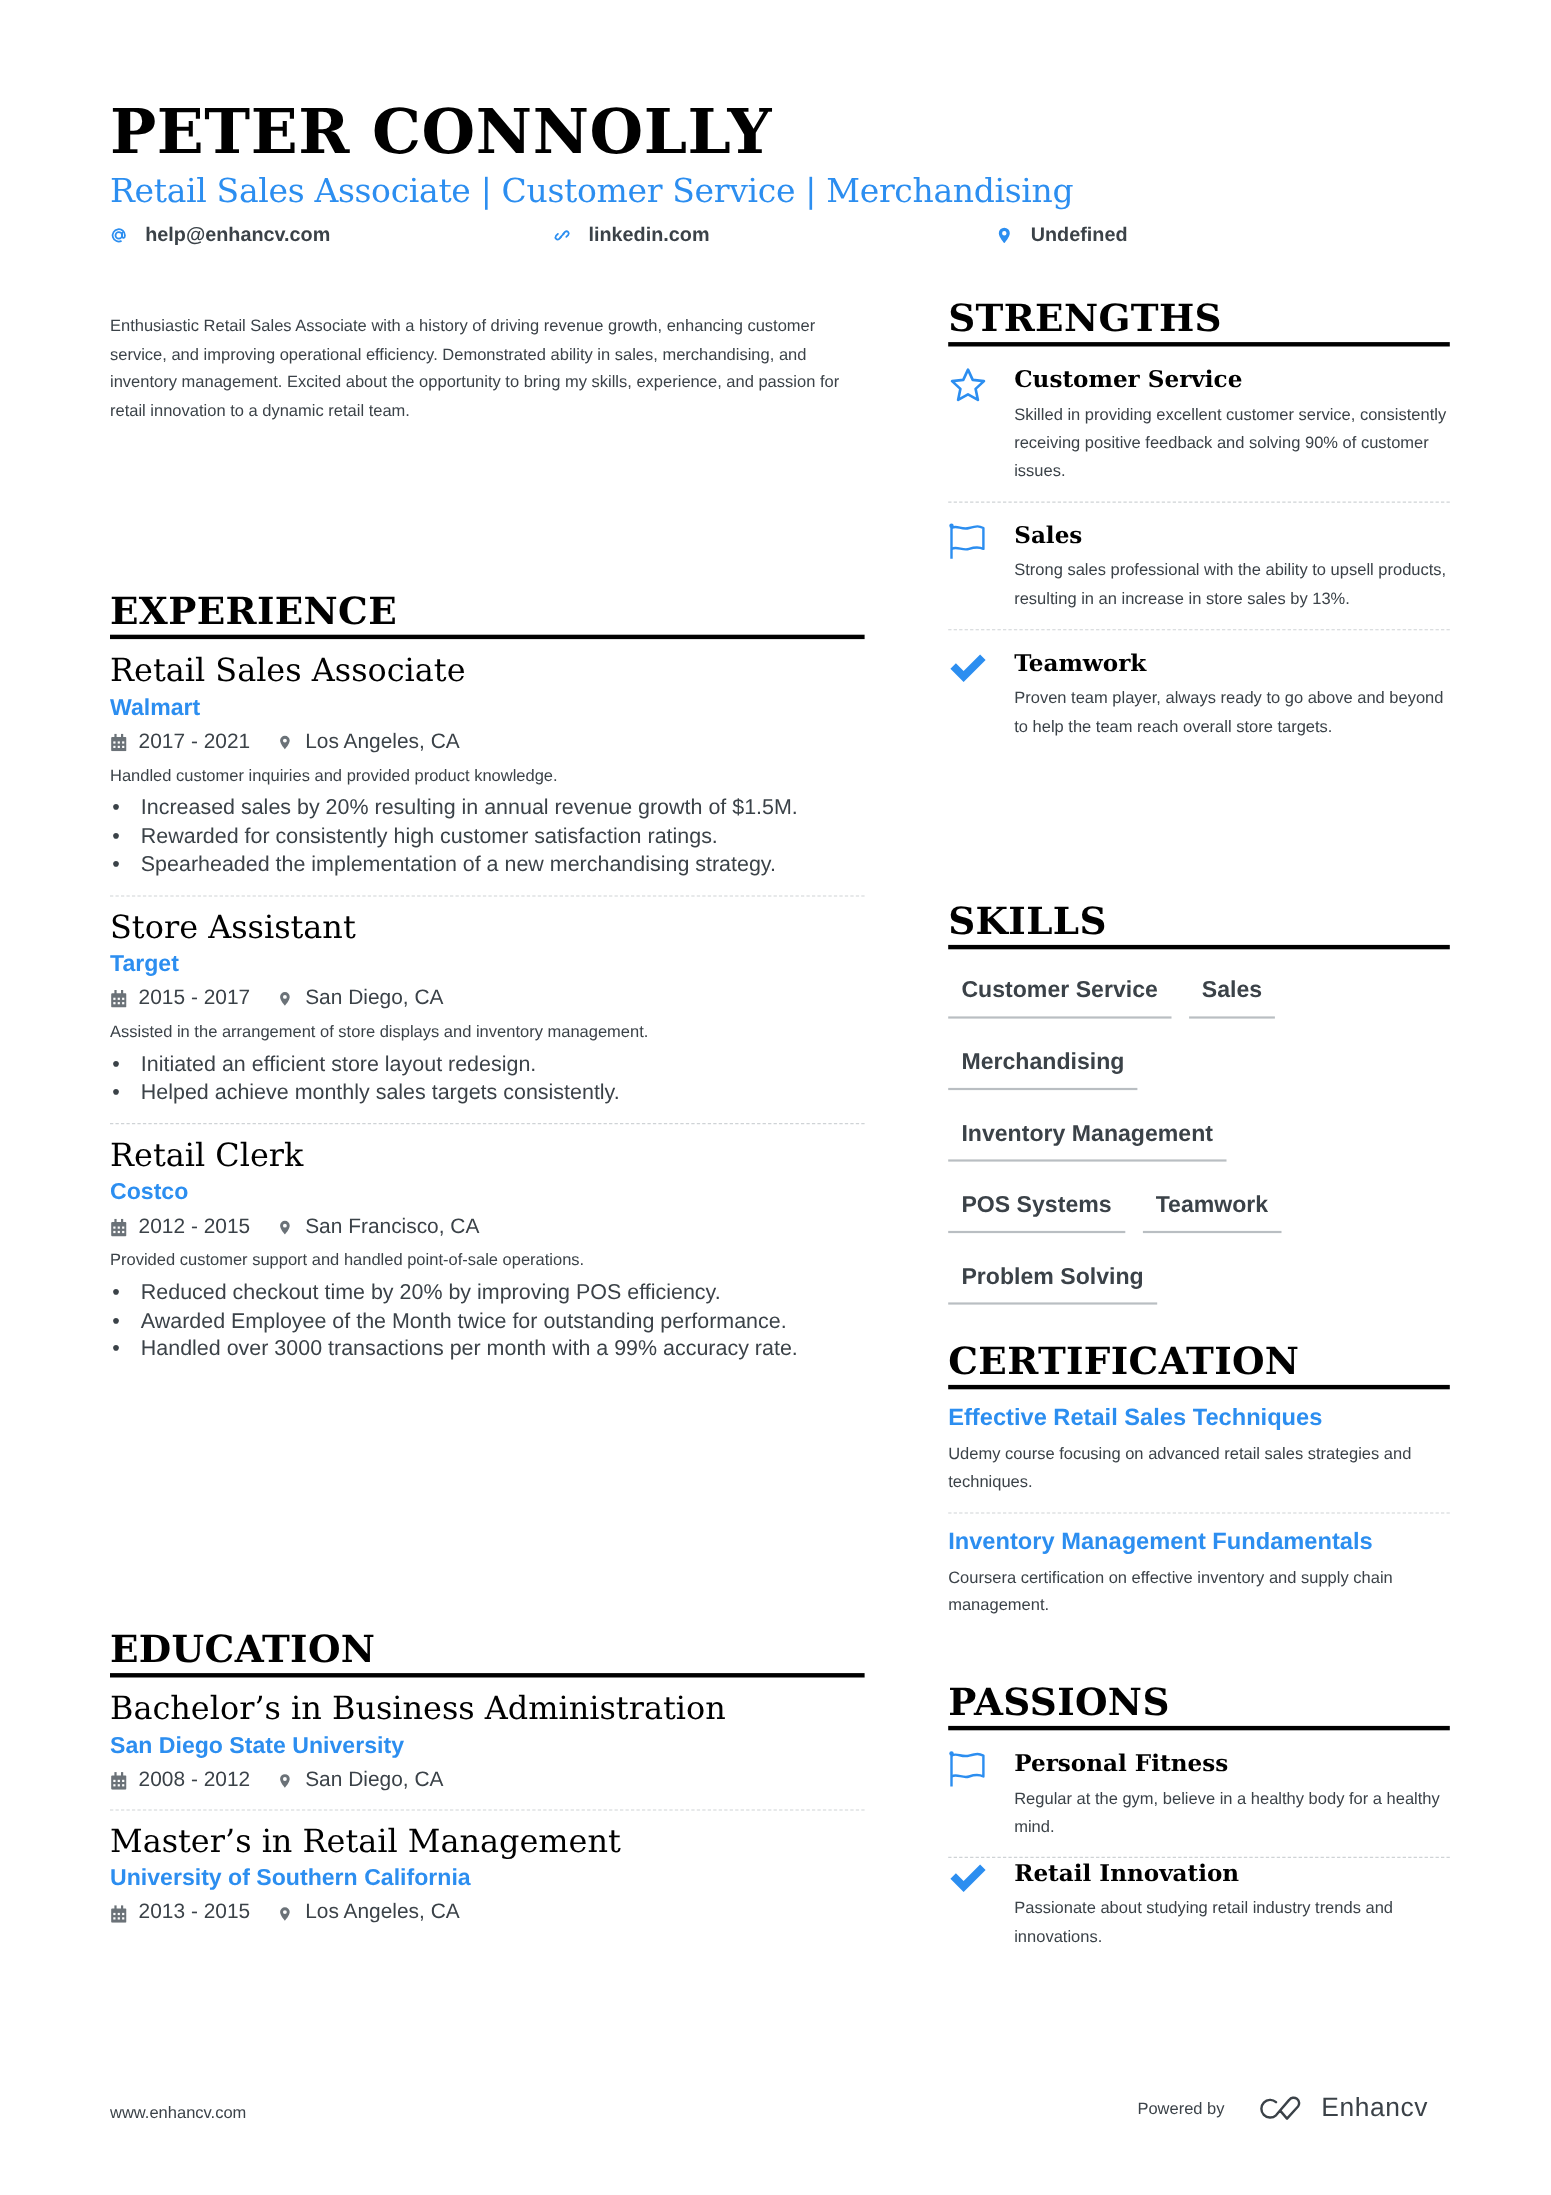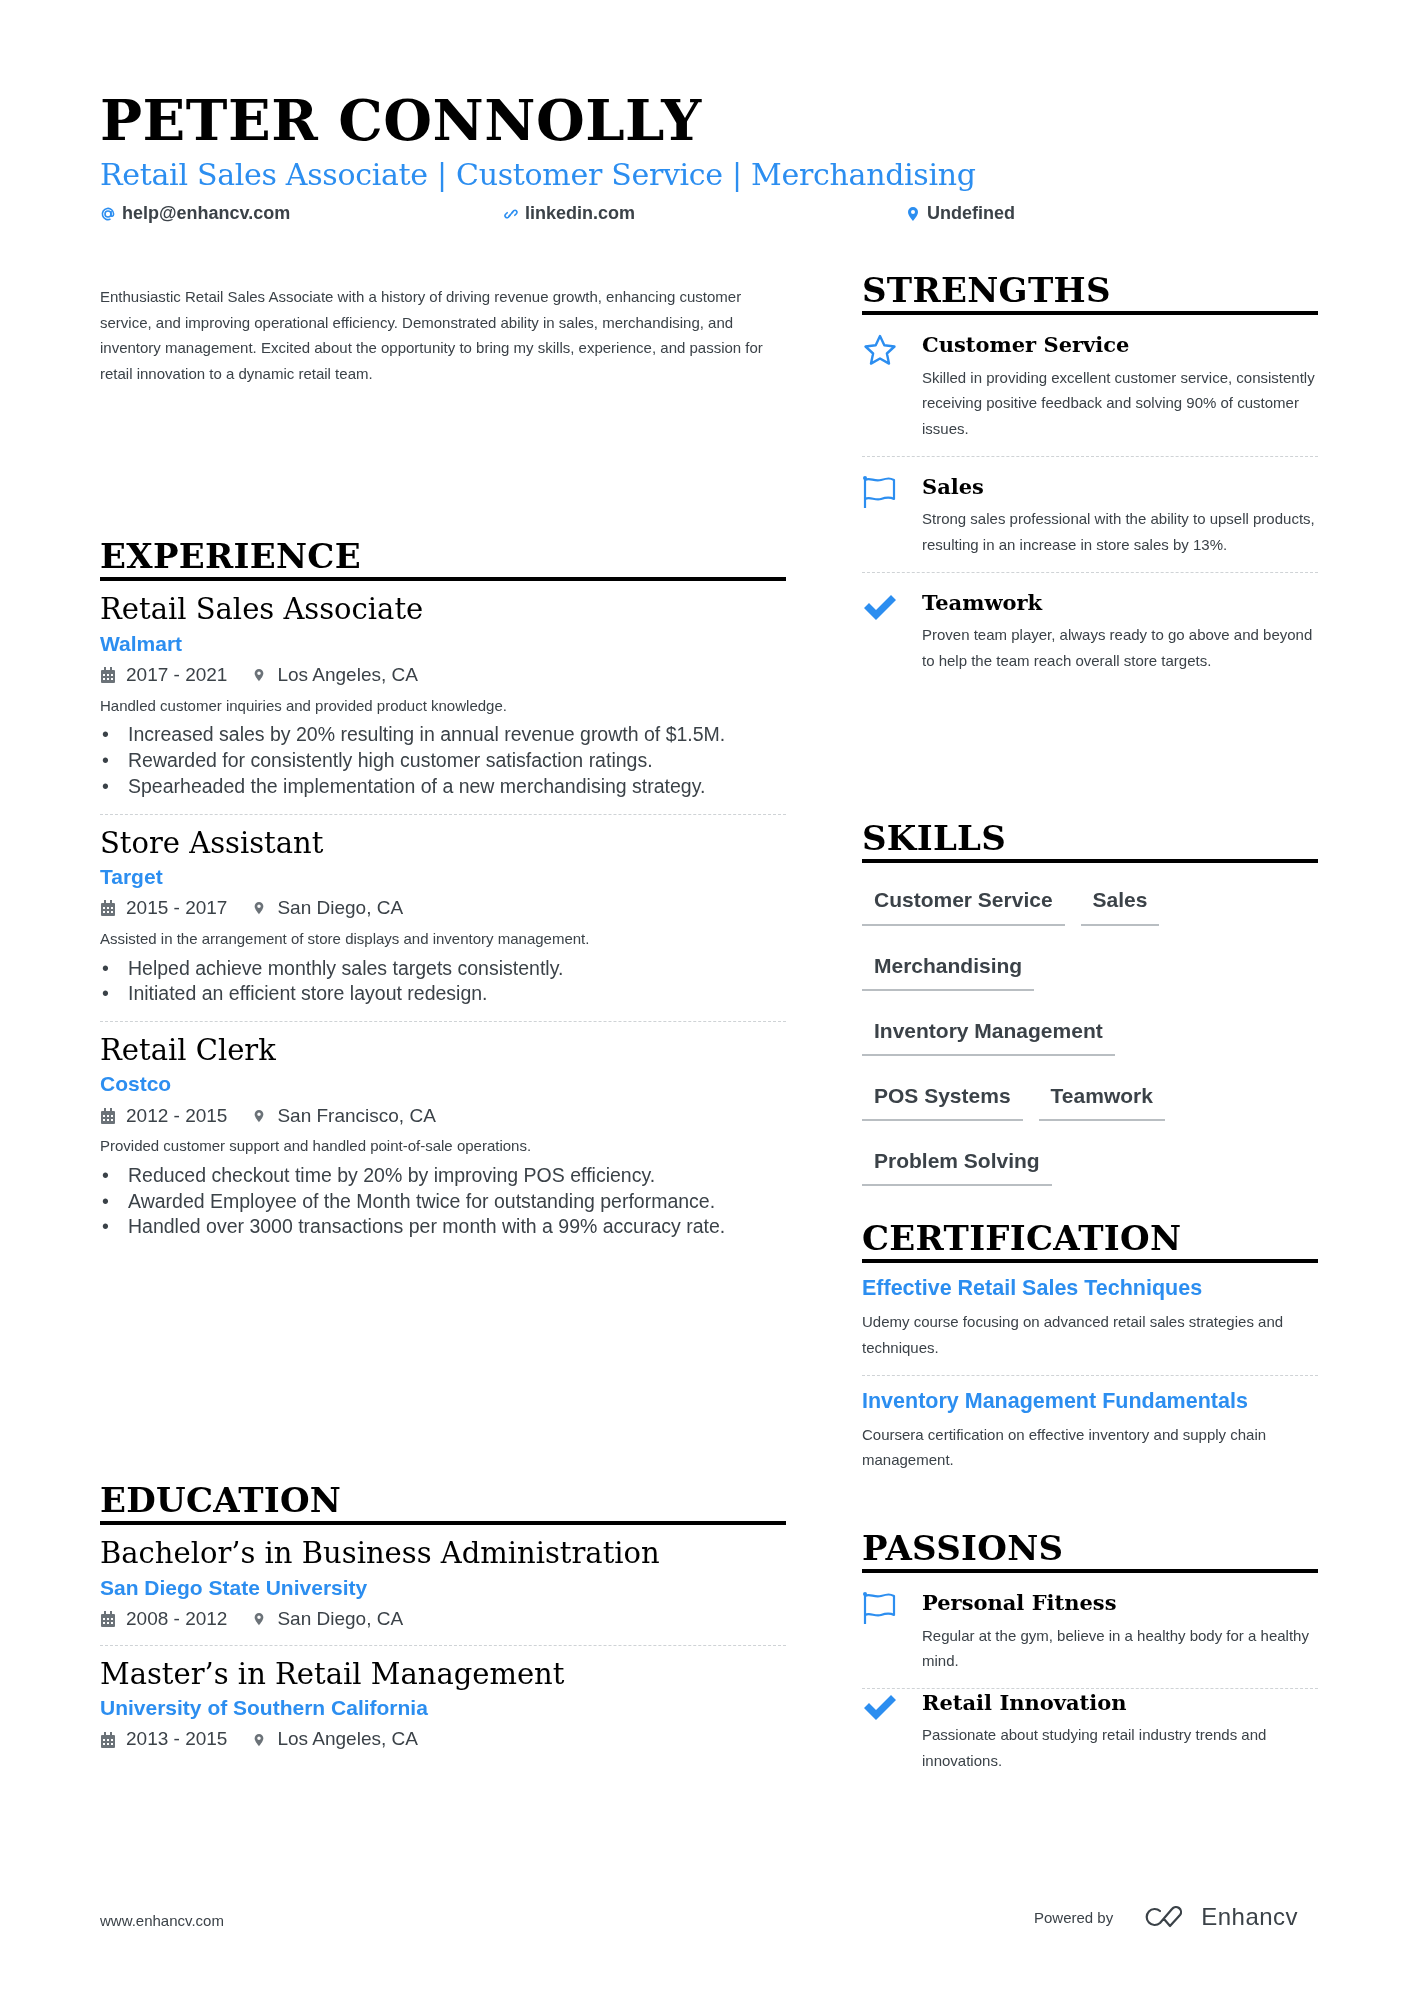--- a/index.html
+++ b/index.html
@@ -1,21 +1,21 @@
 <!DOCTYPE html>
 <html><head>
 <meta charset="utf-8">
 <style>
   * { box-sizing: border-box; margin: 0; padding: 0; }
   html, body { width: 1410px; height: 1995px; background: #ffffff; overflow: hidden; }
   body { position: relative; font-family: "Liberation Sans", sans-serif; color: #3b4248; }
 
   #name { position: absolute; left: 100px; top: 92px; font-family: "DejaVu Serif", serif; font-weight: bold; font-size: 56px; letter-spacing: 0.5px; color: #000; line-height: 1; }
   #headline { position: absolute; left: 100px; top: 158px; font-family: "DejaVu Serif", serif; font-weight: normal; font-size: 30px; color: #2c8ef0; line-height: 1.1; white-space: nowrap; letter-spacing: -0.3px; }
-  .contact { position: absolute; top: 203px; font-size: 18px; font-weight: bold; color: #3b4248; display: flex; align-items: center; gap: 6px; }
+  .contact { position: absolute; top: 203px; font-size: 18px; font-weight: bold; color: #3b4248; display: flex; align-items: center; gap: 16px; }
   .contact .ic { color: #2c8ef0; width: 16px; height: 18px; display: inline-flex; align-items: center; justify-content: center; }
   .contact .ic svg { width: 16px; height: 16px; }
 
   .col { position: absolute; }
   #left { left: 100px; top: 272px; width: 686px; }
   #right { left: 862px; top: 272px; width: 456px; }
 
   .sec-title { font-family: "DejaVu Serif", serif; font-weight: bold; font-size: 34px; color: #000; line-height: 1.1; padding-bottom: 2px; border-bottom: 4px solid #000; letter-spacing: 0.3px; }
   .body-text { font-size: 15px; line-height: 25.7px; color: #3b4248; }
 
@@ -153,22 +153,22 @@
         <span class="sp"></span>
         <span class="mi">
             <svg viewBox="0 0 16 16" fill="currentColor">
               <path d="M8 1a5 5 0 0 0-5 5c0 3.6 5 9 5 9s5-5.4 5-9a5 5 0 0 0-5-5zm0 7a2 2 0 1 1 0-4 2 2 0 0 1 0 4z"></path>
             </svg>
           </span>
         <span>San Diego, CA</span>
       </div>
       <div class="body-text desc">Assisted in the arrangement of store displays and inventory management.</div>
       <ul class="bullets">
+        <li>Initiated an efficient store layout redesign.</li>
         <li>Helped achieve monthly sales targets consistently.</li>
-        <li>Initiated an efficient store layout redesign.</li>
       </ul>
     </div>
     <div class="dash" style="margin-top:14px;"></div>
 
     <div style="margin-top:12px;">
       <div class="job-title">Retail Clerk</div>
       <div class="company">Costco</div>
       <div class="meta">
         <span class="mi">
             <svg viewBox="0 0 14 16" fill="currentColor">

